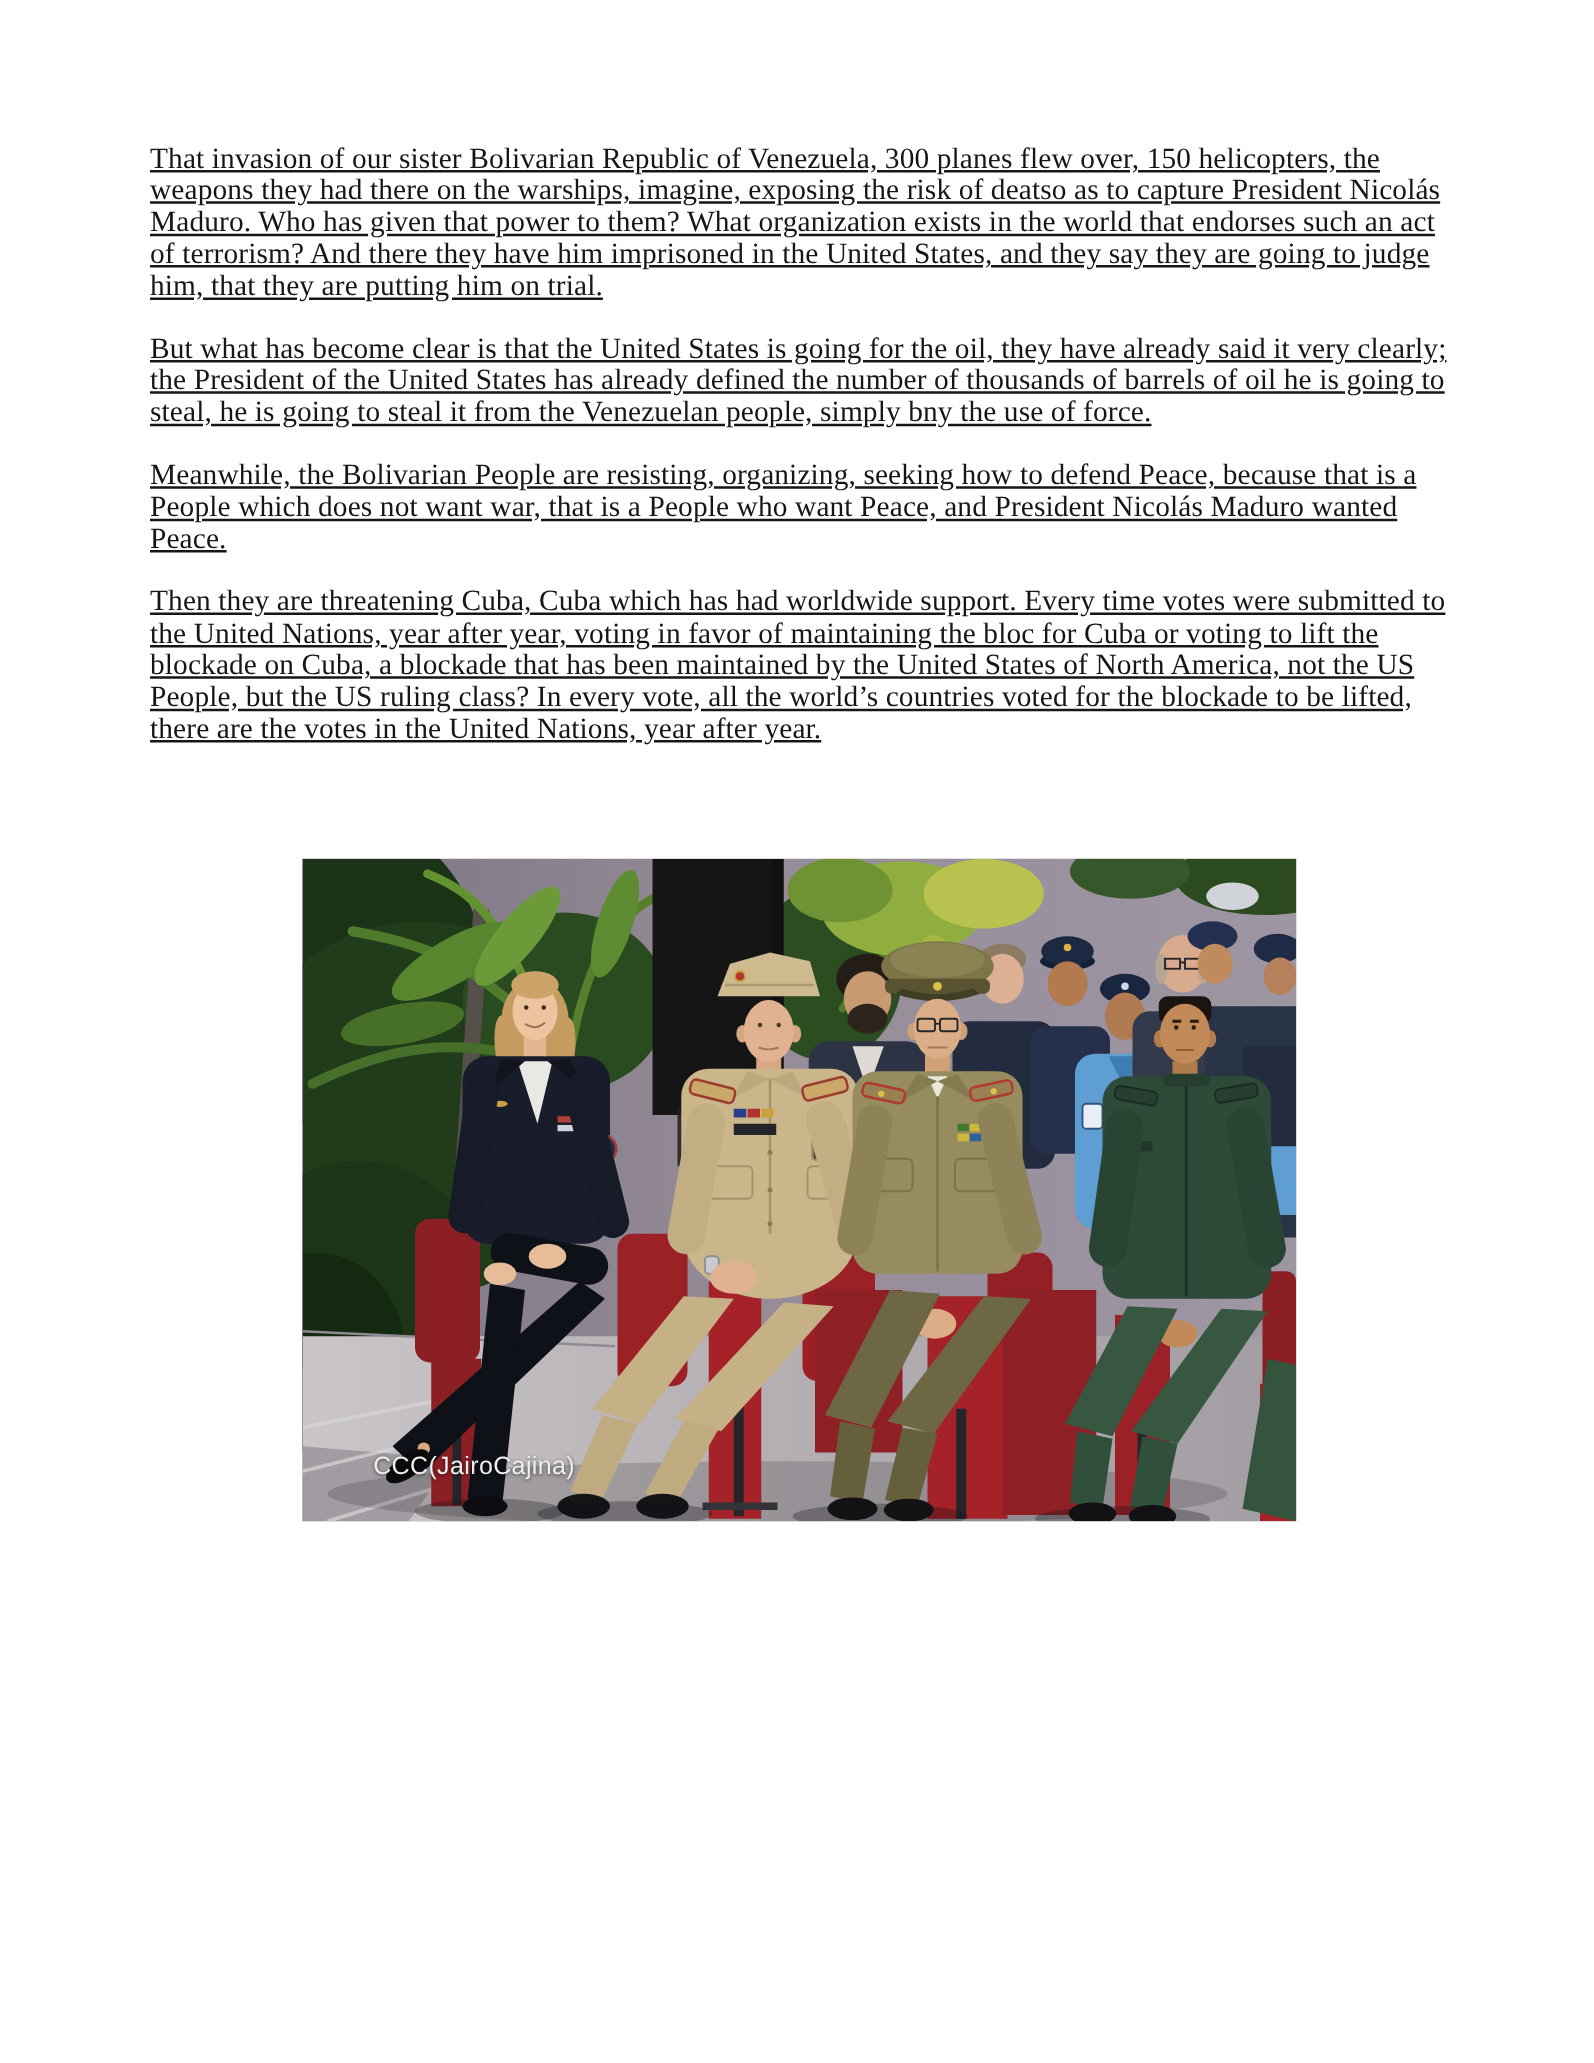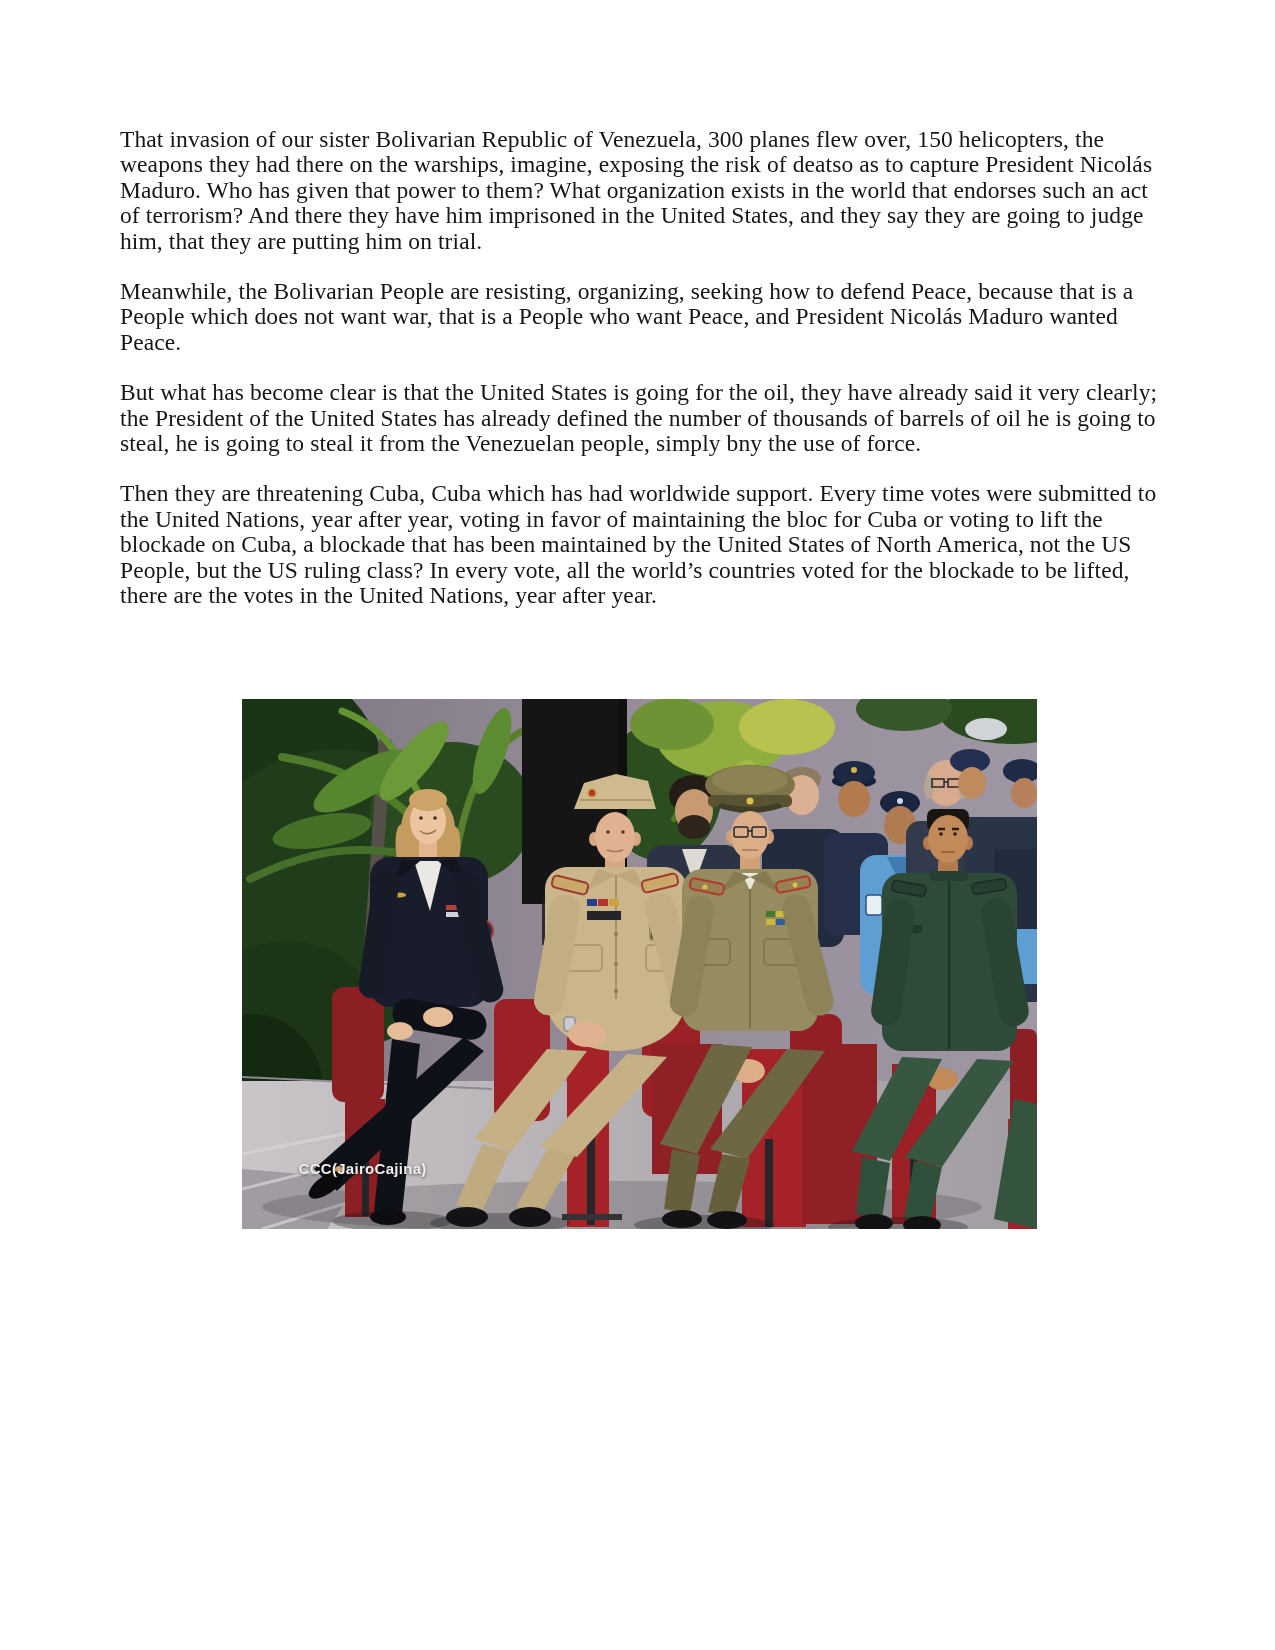--- a/index.html
+++ b/index.html
@@ -4,51 +4,52 @@
 <style>
   html,body{margin:0;padding:0;background:#ffffff;}
   body{width:1275px;height:1650px;overflow:hidden;position:relative;}
   .page{
     box-sizing:border-box;width:1275px;height:1650px;
     padding:115px 117px 0 120px;
     font-family:"Liberation Serif","DejaVu Serif",serif;
     color:#161616;
   }
   .page p{
-    margin:12px 0 25px 0;
+    margin:0 0 25px 0;
     font-size:23.5px;
     line-height:25.4px;
     letter-spacing:0.1px;
+    text-decoration:underline;
   }
   .page p.gap-lg{margin-bottom:42px;}
   figure.photo{
     position:relative;
     width:795px;height:530px;
     margin:90px auto 26px auto;
     padding:0;
     overflow:hidden;
     background:#8f8793;
   }
   figure.photo svg{display:block;width:795px;height:530px;}
   figcaption.photo-caption{
-    position:absolute;left:57px;bottom:52px;
+    position:absolute;left:57px;bottom:32px;
     font-family:"Liberation Sans","DejaVu Sans",sans-serif;
-    font-weight:bold;font-size:15px;letter-spacing:0.3px;
+    font-weight:normal;font-size:20px;letter-spacing:0.3px;
     color:#f0eeee;
     text-shadow:0 1px 3px rgba(0,0,0,0.6);
   }
 </style>
 </head>
 <body>
 
 <div class="page">
 
   <p>That invasion of our sister Bolivarian Republic of Venezuela, 300 planes flew over, 150 helicopters, the weapons they had there on the warships, imagine, exposing the risk of deatso as to capture President Nicolás Maduro. Who has given that power to them? What organization exists in the world that endorses such an act of terrorism? And there they have him imprisoned in the United States, and they say they are going to judge him, that they are putting him on trial.</p>
+  <p>But what has become clear is that the United States is going for the oil, they have already said it very clearly; the President of the United States has already defined the number of thousands of barrels of oil he is going to steal, he is going to steal it from the Venezuelan people, simply bny the use of force.</p>
   <p>Meanwhile, the Bolivarian People are resisting, organizing, seeking how to defend Peace, because that is a People which does not want war, that is a People who want Peace, and President Nicolás Maduro wanted Peace.</p>
-  <p>But what has become clear is that the United States is going for the oil, they have already said it very clearly; the President of the United States has already defined the number of thousands of barrels of oil he is going to steal, he is going to steal it from the Venezuelan people, simply bny the use of force.</p>
   <p>Then they are threatening Cuba, Cuba which has had worldwide support. Every time votes were submitted to the United Nations, year after year, voting in favor of maintaining the bloc for Cuba or voting to lift the blockade on Cuba, a blockade that has been maintained by the United States of North America, not the US People, but the US ruling class? In every vote, all the world’s countries voted for the blockade to be lifted, there are the votes in the United Nations, year after year.</p>
 
   <figure class="photo">
     <svg viewBox="0 0 795 530" preserveAspectRatio="none">
       <defs>
         <linearGradient id="wallG" x1="0" y1="0" x2="1" y2="0">
           <stop offset="0" stop-color="#7d7482"></stop>
           <stop offset="0.45" stop-color="#958c98"></stop>
           <stop offset="1" stop-color="#9e96a3"></stop>
         </linearGradient>

